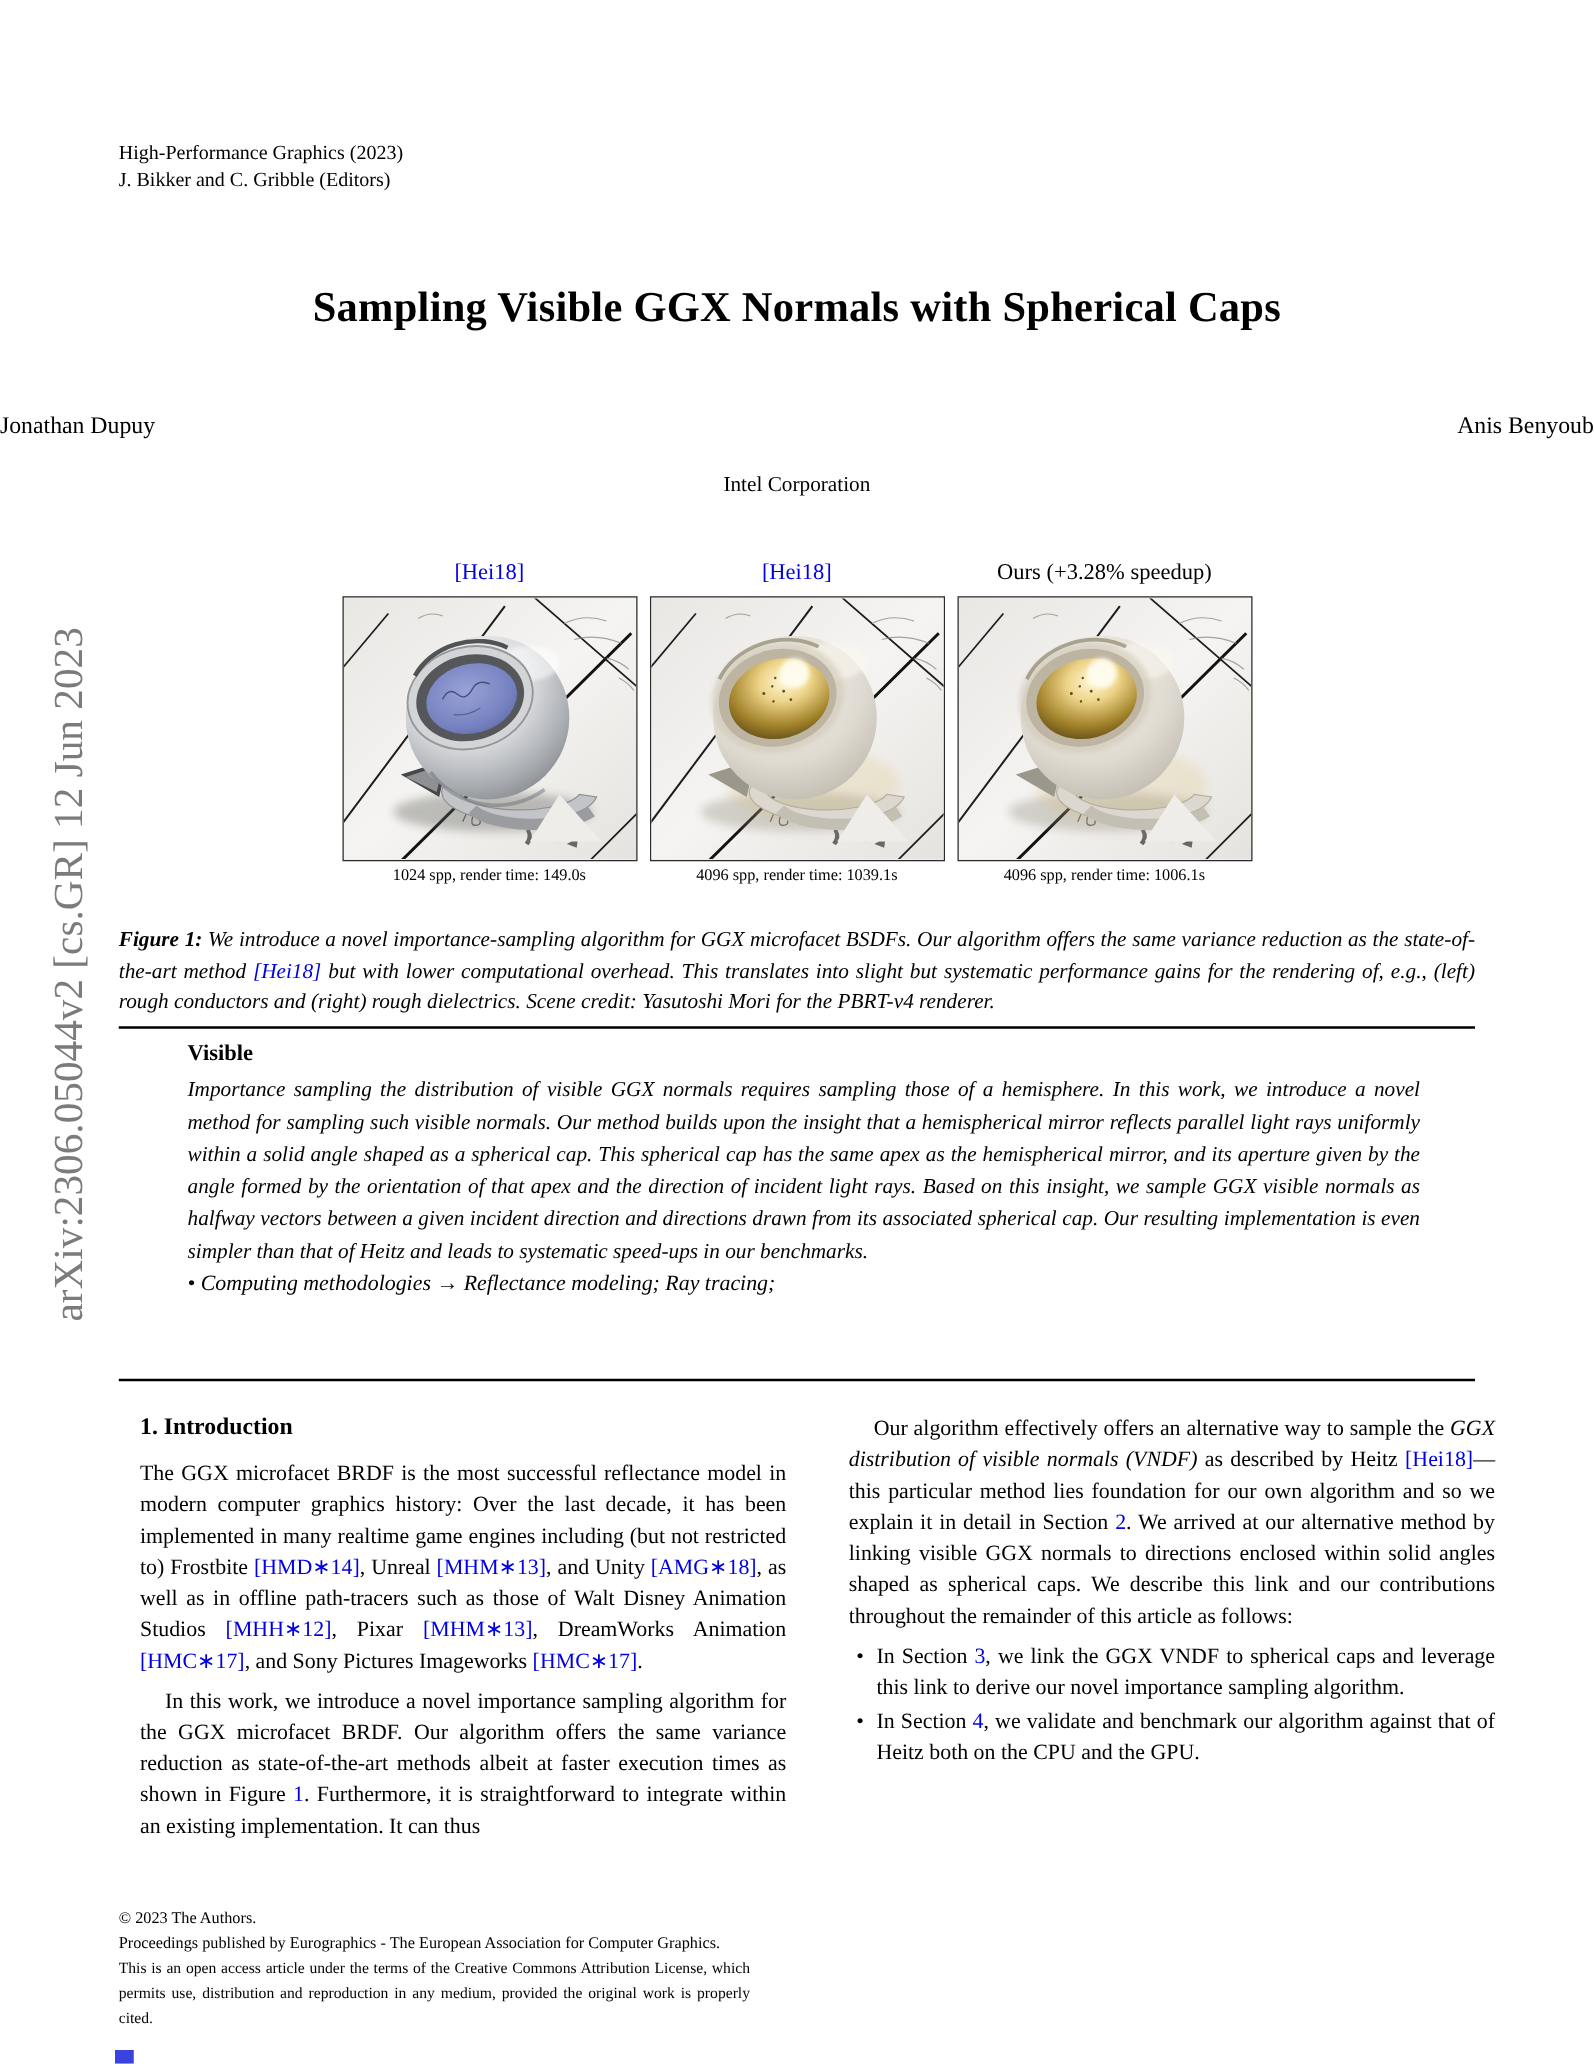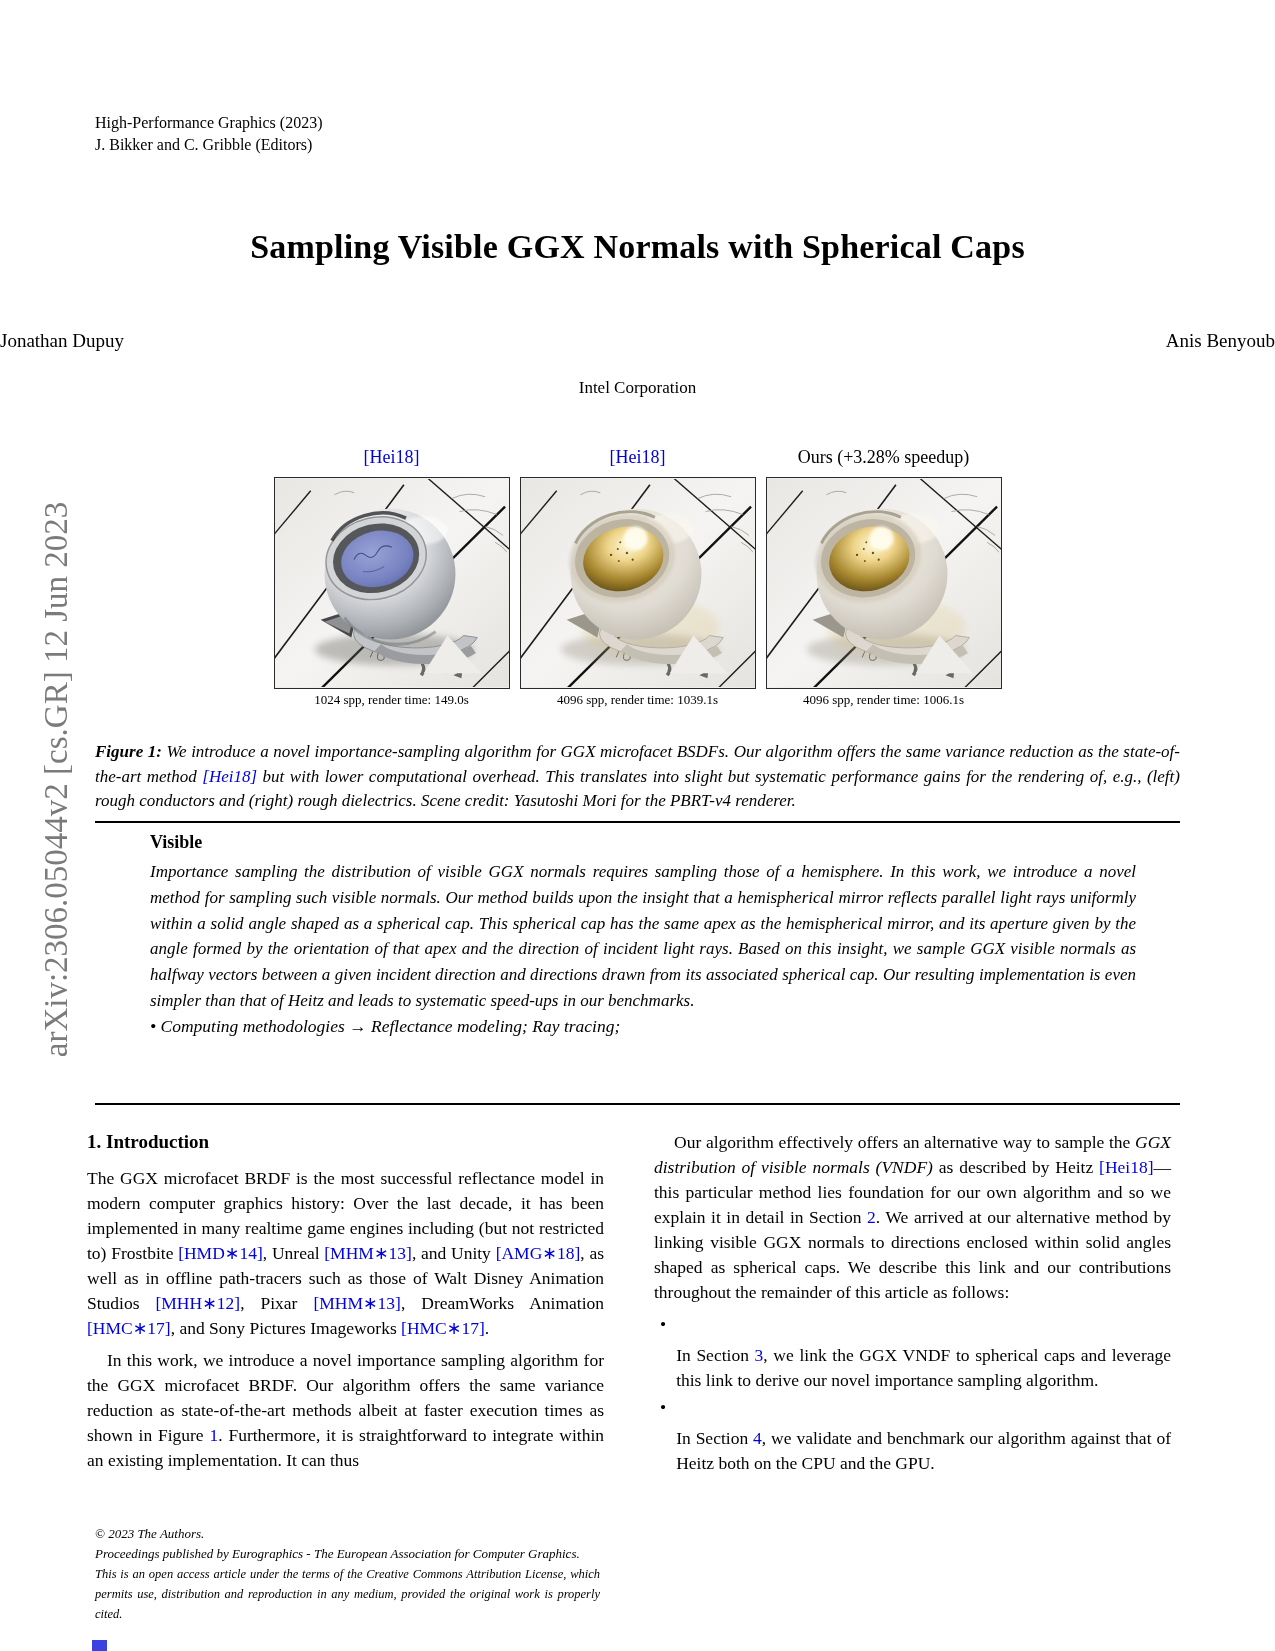--- a/index.html
+++ b/index.html
@@ -34,31 +34,31 @@
   .rule2{top:1103px;}
 
   .abs{position:absolute;left:150px;top:832px;width:986px;}
   .abs h3{margin:0 0 6px 0;font-size:18px;}
   .abs p{margin:0;font-style:italic;font-size:17px;line-height:25.8px;text-align:justify;}
 
   .ccs{position:absolute;left:150px;top:1016px;width:986px;}
   .ccs h3{margin:0 0 6px 0;font-size:18px;}
   .ccs p{margin:0;font-weight:normal;font-style:italic;font-size:17.5px;}
 
-  .cols{position:absolute;left:87px;top:1130px;width:1085px;display:flex;gap:50px;}
+  .cols{position:absolute;left:112px;top:1130px;width:1085px;display:flex;gap:50px;}
   .col{width:517px;font-size:17.5px;line-height:25px;text-align:justify;}
   .col h2{margin:0 0 12px 0;font-size:19px;line-height:24px;text-align:left;}
   .col p{margin:0 0 7px 0;}
   .col p.ind{text-indent:20px;}
   .bullets{margin-top:2px;}
   .bullet-item{display:flex;gap:10px;margin:0 0 2px 6px;}
   .bullet-dot{flex:0 0 auto;}
-  .bullet-text{flex:1;text-align:justify;margin-top:31px;}
-
-  .foot{position:absolute;left:95px;top:1524px;width:505px;font-size:13px;line-height:20px;font-style:italic;}
+  .bullet-text{flex:1;text-align:justify;}
+
+  .foot{position:absolute;left:95px;top:1524px;width:505px;font-size:13px;line-height:20px;}
   .foot .lic{text-align:justify;font-size:12.5px;}
 
   .corner-mark{position:absolute;left:92px;top:1640px;width:15px;height:11px;background:var(--corner,#3a43e0);}
 </style>
 </head>
 <body>
 
 <svg width="0" height="0" style="position:absolute" aria-hidden="true">
   <defs>
     <linearGradient id="gPaper" x1="0" y1="0" x2="1" y2="1">

